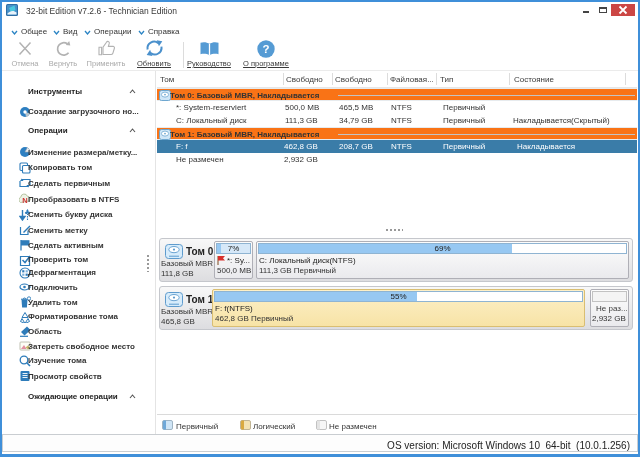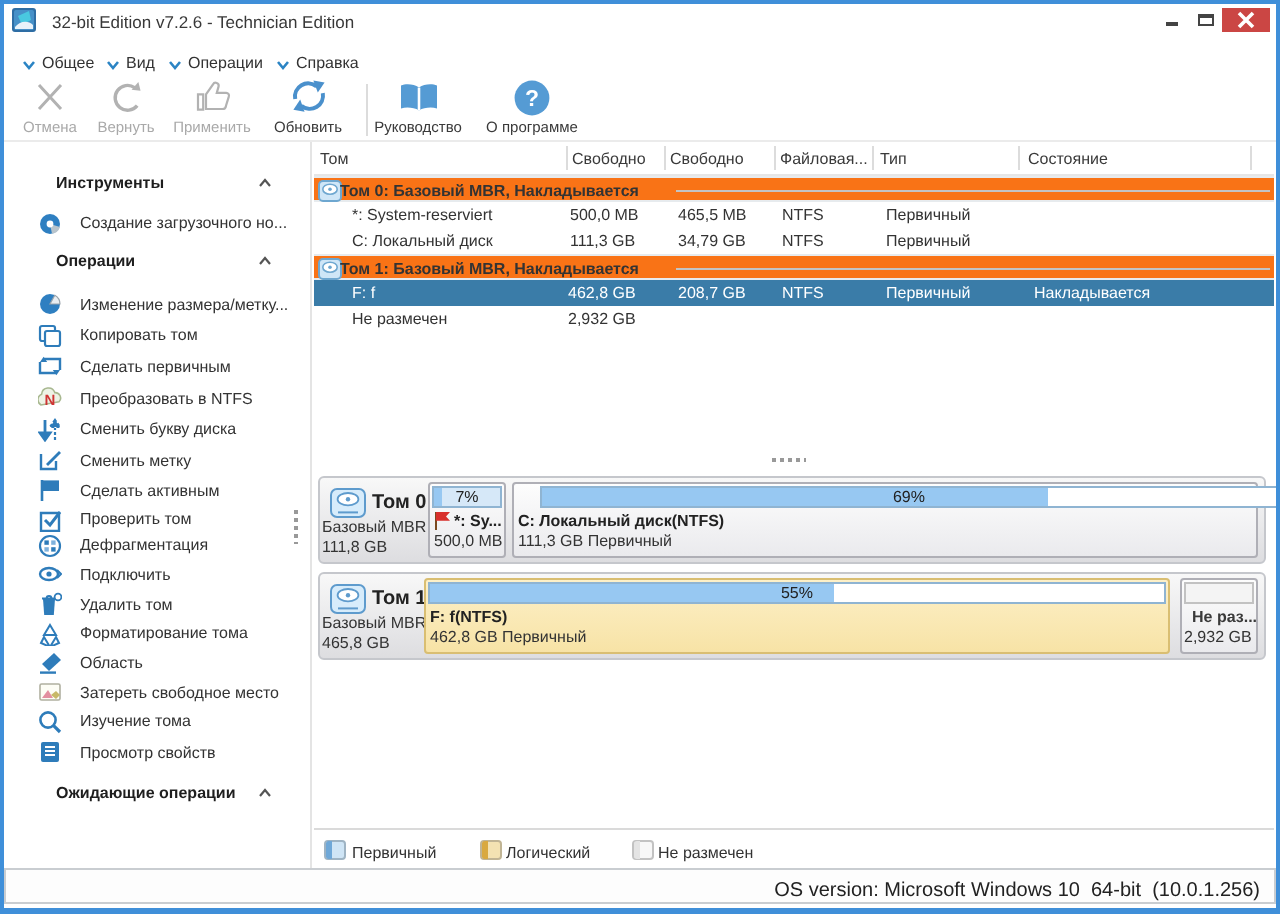--- a/index.html
+++ b/index.html
@@ -12,45 +12,45 @@
 #bl { left:0; top:0; width:2px; height:457px; background:#3f8fd9; }
 #br { left:638px; top:0; width:2px; height:457px; background:#3f8fd9; }
 #bb { left:0; top:454px; width:640px; height:3px; background:#3f8fd9; }
 #titletext { left:26px; top:5.5px; font-size:8.5px; color:#383838; }
 #minbtn { left:583px; top:11px; width:6px; height:2px; background:#444; }
 #maxbtn { left:599px; top:7px; width:8px; height:6px; border:1px solid #444; border-top:2px solid #444; background:#fff; }
 #closebtn { left:611px; top:4px; width:24px; height:12px; background:#cb4644; }
 .menutext { top:27px; font-size:8px; color:#333; }
 .tlabel { top:59px; font-size:7.5px; text-align:center; white-space:nowrap; }
 .dis { color:#a9a9a9; }
-.en { color:#3a3a3a; }
+.en { color:#3a3a3a;text-decoration:underline; }
 #tsep { left:183px; top:42px; width:1px; height:26px; background:#dcdcdc; }
 #tbline { left:2px; top:70px; width:636px; height:1px; background:#ebebeb; }
 
 .shead { left:28px; font-weight:bold; font-size:8px; color:#1e1e1e; height:13px; line-height:13px; }
-.sitem { left:40px; font-size:8px; color:#333; height:13px; line-height:13px; }
+.sitem { left:28px; font-size:8px; color:#333; height:13px; line-height:13px;font-weight:bold; }
 .sic { left:19px; width:12px; height:12px; }
 #vline { left:155px; top:71px; width:1px; height:363px; background:#e4e4e4; }
 
 .th { top:75px; font-size:8px; color:#3a3a3a; }
 .thsep { top:73px; width:1px; height:12px; background:#dcdcdc; }
 #thline { left:157px; top:87px; width:480px; height:1px; background:#e6e6e6; }
 .grow { left:157px; width:480px; height:13px; background:#f97316; border-top:1px solid #e7ebee; border-bottom:1px solid #e7ebee; }
 .row { left:157px; width:480px; height:13px; }
 .cell { top:0; height:13px; line-height:13px; position:absolute; white-space:nowrap; font-size:8px; }
 .gline { top:6px; height:1px; background:#c3c3c3; position:absolute; }
 
 .panel { left:159px; width:474px; height:44px; border:1px solid #c5c7cc; border-radius:3px; background:linear-gradient(to bottom,#f8f8f8,#dddde0); }
 .pname { font-weight:bold; font-size:10px; color:#222; }
 .ptxt { font-size:8px; color:#333; }
 .pbox { border:1px solid #afafb6; border-radius:2px; background:linear-gradient(to bottom,#fdfdfd,#eaeaed); }
 .pboxsel { border:1px solid #d9be72; border-radius:2px; background:linear-gradient(to bottom,#fdf0c8,#f7e3a6); }
 .bar { border:1px solid #8fb4d2; background:#fff; font-size:8px; text-align:center; line-height:9.5px; color:#222; overflow:hidden; }
 .barfill { left:0; top:0; height:11px; background:#97c8f2; }
-.plabel1 { font-weight:bold; font-size:8px; color:#222; white-space:nowrap; overflow:hidden; }
+.plabel1 { font-weight:normal; font-size:8px; color:#222; white-space:nowrap; overflow:hidden; }
 .plabel2 { font-size:8px; color:#333; white-space:nowrap; overflow:hidden; }
 
 #legline { left:157px; top:414px; width:480px; height:1px; background:#dadada; }
 .ltxt { top:421.5px; font-size:8px; color:#333; }
 
 #status { left:2px; top:434px; width:636px; height:18px; border:1px solid #c9cdd1; background:#fdfdfd; }
 #ostext { position:absolute; right:7px; top:4.5px; font-size:10px; color:#222; white-space:nowrap; }
 svg { display:block; }
 </style>
 </head>
@@ -259,20 +259,21 @@
  <div class="cell" style="left:182px">465,5 MB</div>
  <div class="cell" style="left:234px">NTFS</div>
  <div class="cell" style="left:286px">Первичный</div>
 </div>
 <div class="abs row" style="top:114px">
  <div class="cell" style="left:19px">C: Локальный диск</div>
  <div class="cell" style="left:128px">111,3 GB</div>
  <div class="cell" style="left:182px">34,79 GB</div>
  <div class="cell" style="left:234px">NTFS</div>
  <div class="cell" style="left:286px">Первичный</div>
+ <div class="cell" style="left:356px">Накладывается(Скрытый)</div>
 </div>
 <div class="abs grow" style="top:127px">
  <svg style="position:absolute;left:2px;top:1px" width="12" height="11" viewBox="0 0 12 11">
   <rect x="0.5" y="0.5" width="11" height="10" rx="2" fill="#cfe6f7" stroke="#6ea7d0" stroke-width="1"></rect>
   <ellipse cx="6" cy="4.6" rx="3.6" ry="2.5" fill="#fff" stroke="#6ea7d0" stroke-width="0.8"></ellipse>
   <circle cx="6" cy="4.6" r="0.9" fill="#6ea7d0"></circle>
  </svg>
  <div class="cell b" style="left:13px">Том 1: Базовый MBR, Накладывается</div>
  <div class="gline" style="left:181px;width:297px"></div>
 </div>
@@ -306,21 +307,21 @@
     <div class="abs barfill" style="width:12%"></div>
     <div class="abs" style="left:0;top:0;width:33px;text-align:center">7%</div>
   </div>
 <svg class="abs" style="left:217px;top:255px" width="9" height="10" viewBox="0 0 9 10">
  <path d="M1 1 v9" stroke="#7a4a20" stroke-width="1"></path>
  <path d="M1 1 h7 l-2 2.2 l2 2.2 h-7 z" fill="#d8302c"></path>
 </svg>
 <div class="abs plabel1" style="left:227px;top:255.5px;width:25px">*: Sy...</div>
 <div class="abs plabel2" style="left:217px;top:266px;width:35px">500,0 MB</div>
 <div class="abs pbox" style="left:256px;top:241px;width:373px;height:38px"></div>
-<div class="abs bar" style="left:270px;top:243px;width:369px;height:11px">
+<div class="abs bar" style="left:258px;top:243px;width:369px;height:11px">
     <div class="abs barfill" style="width:69%"></div>
     <div class="abs" style="left:0;top:0;width:367px;text-align:center">69%</div>
   </div>
 <div class="abs plabel1" style="left:259px;top:255.5px;width:370px">C: Локальный диск(NTFS)</div>
 <div class="abs plabel2" style="left:259px;top:266px;width:370px">111,3 GB Первичный</div>
 
 <div class="abs panel" style="top:286px"></div>
 <svg class="abs" style="left:165px;top:292px" width="18" height="15" viewBox="0 0 18 15">
  <rect x="0.5" y="0.5" width="17" height="14" rx="3" fill="#d7ecfb" stroke="#5e9bcd" stroke-width="1"></rect>
  <ellipse cx="9" cy="5.6" rx="5.2" ry="3.1" fill="#fff" stroke="#5e9bcd" stroke-width="0.9"></ellipse>

